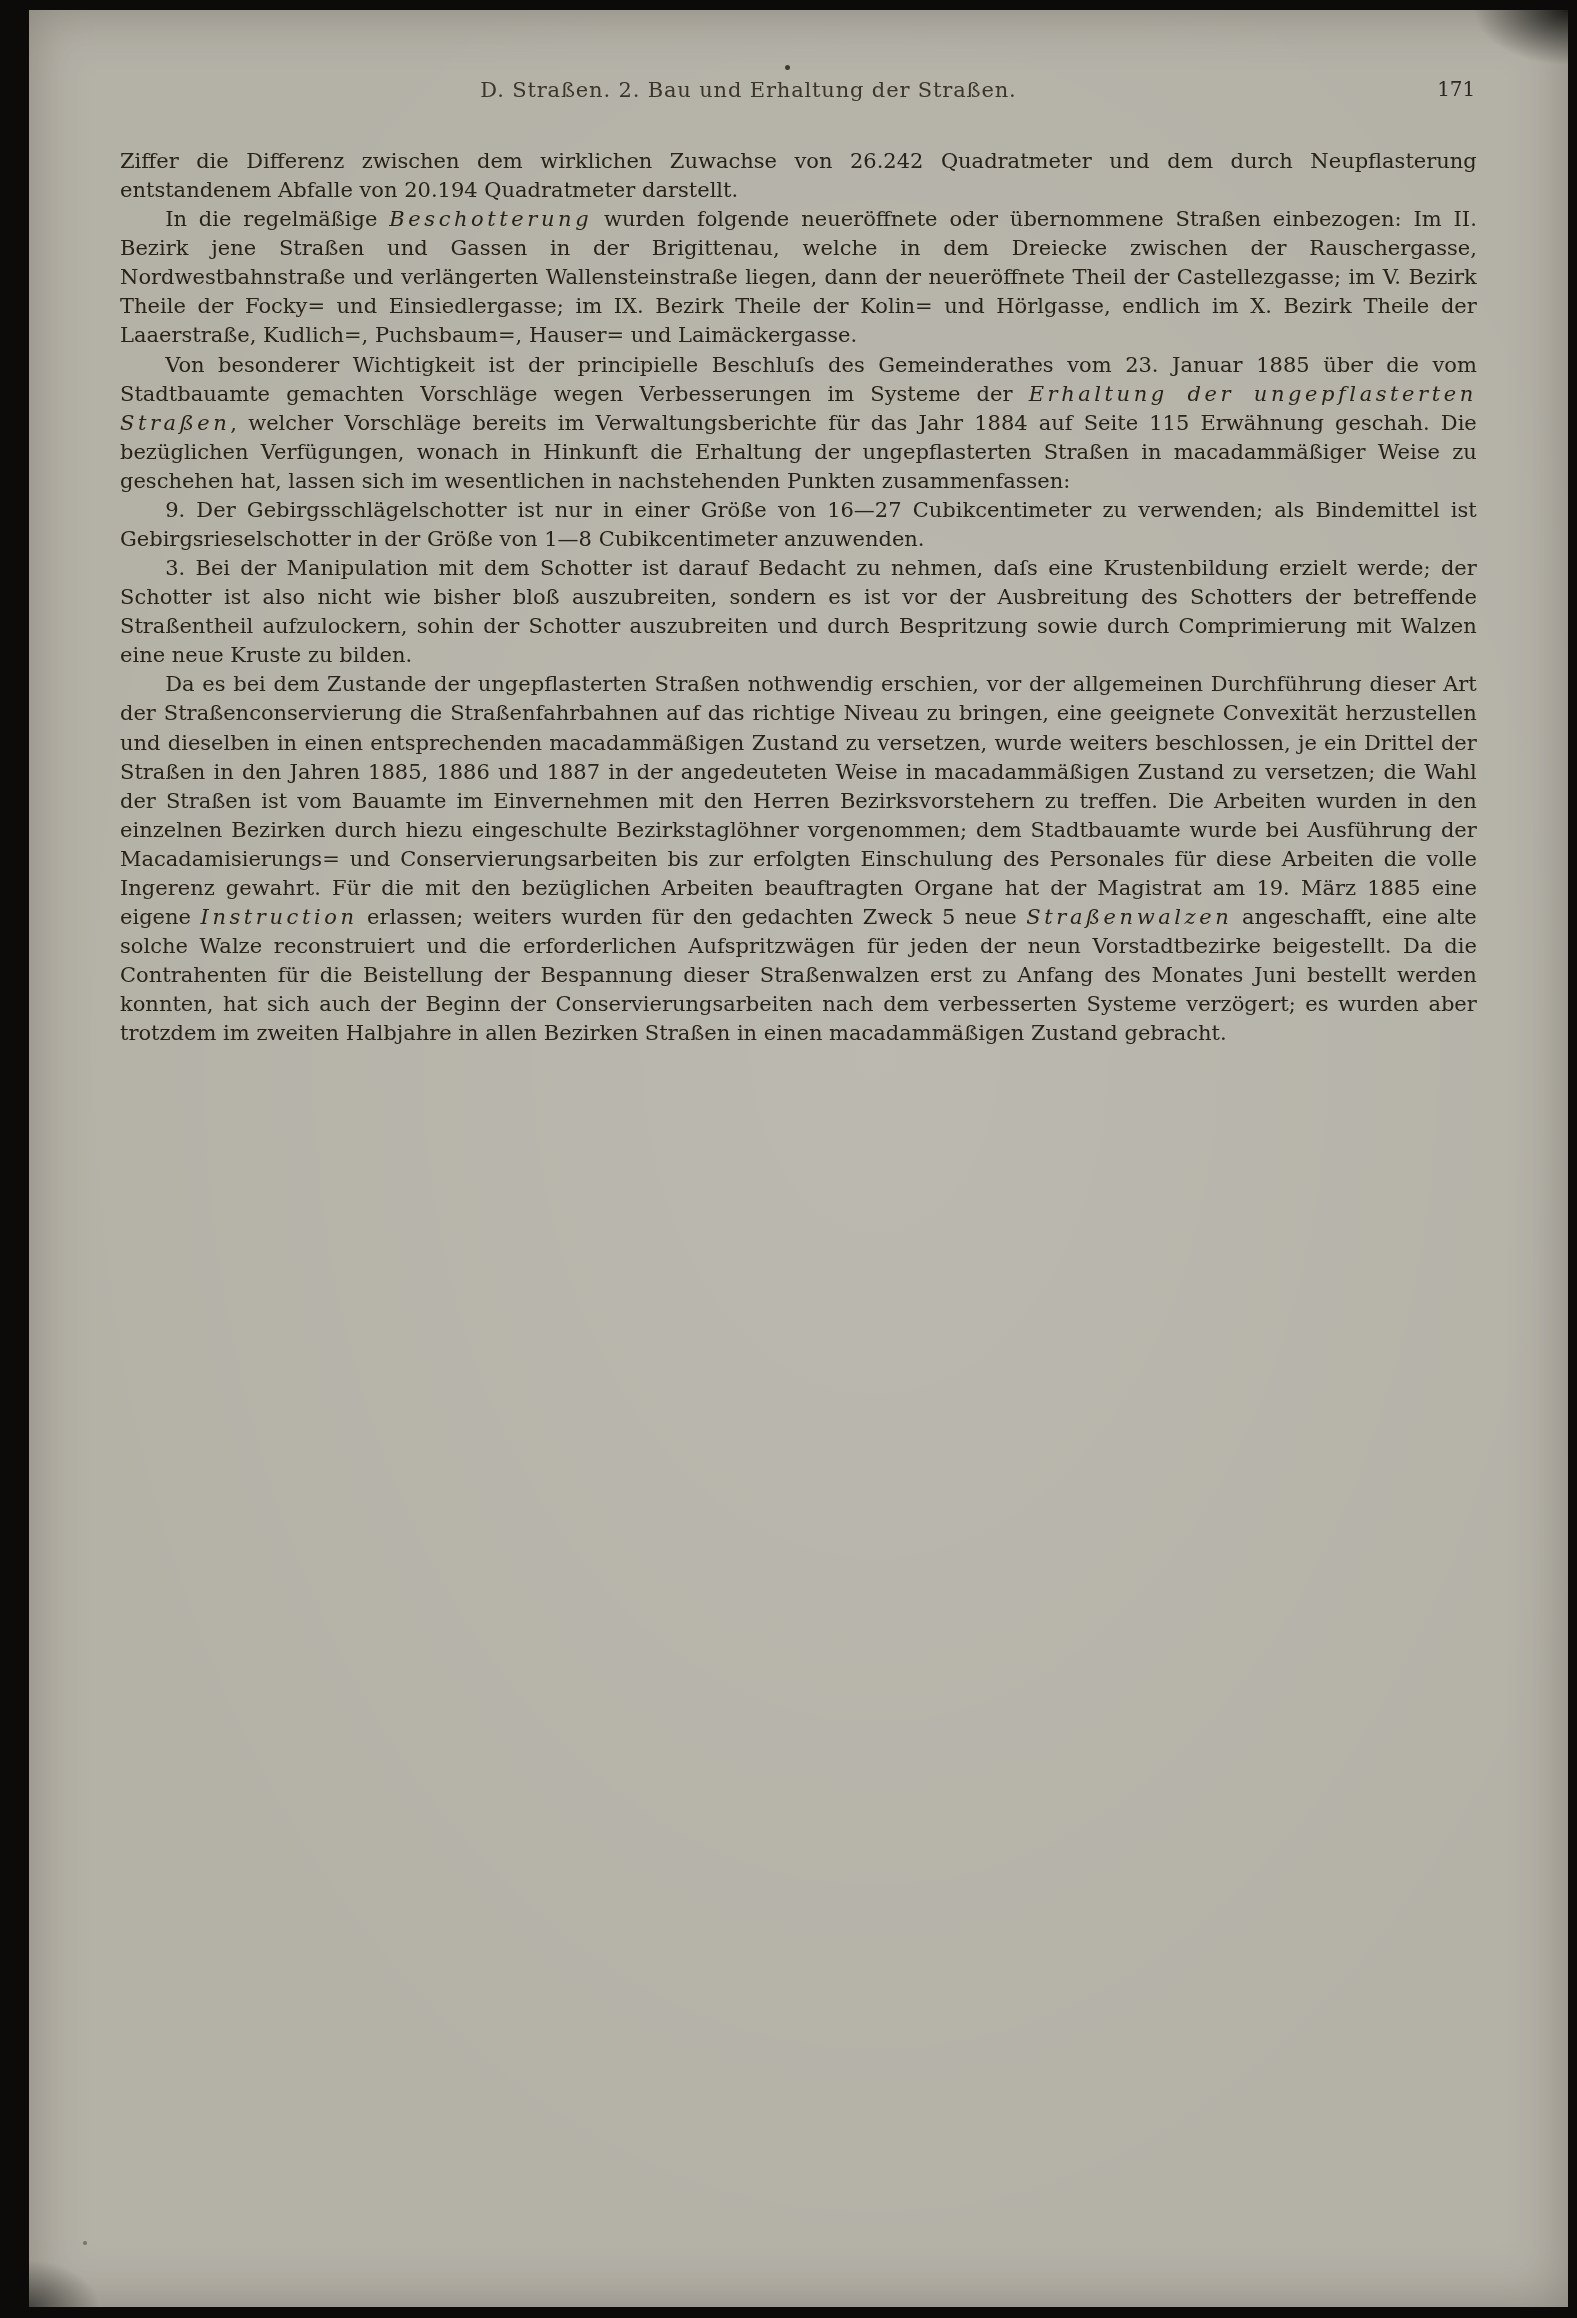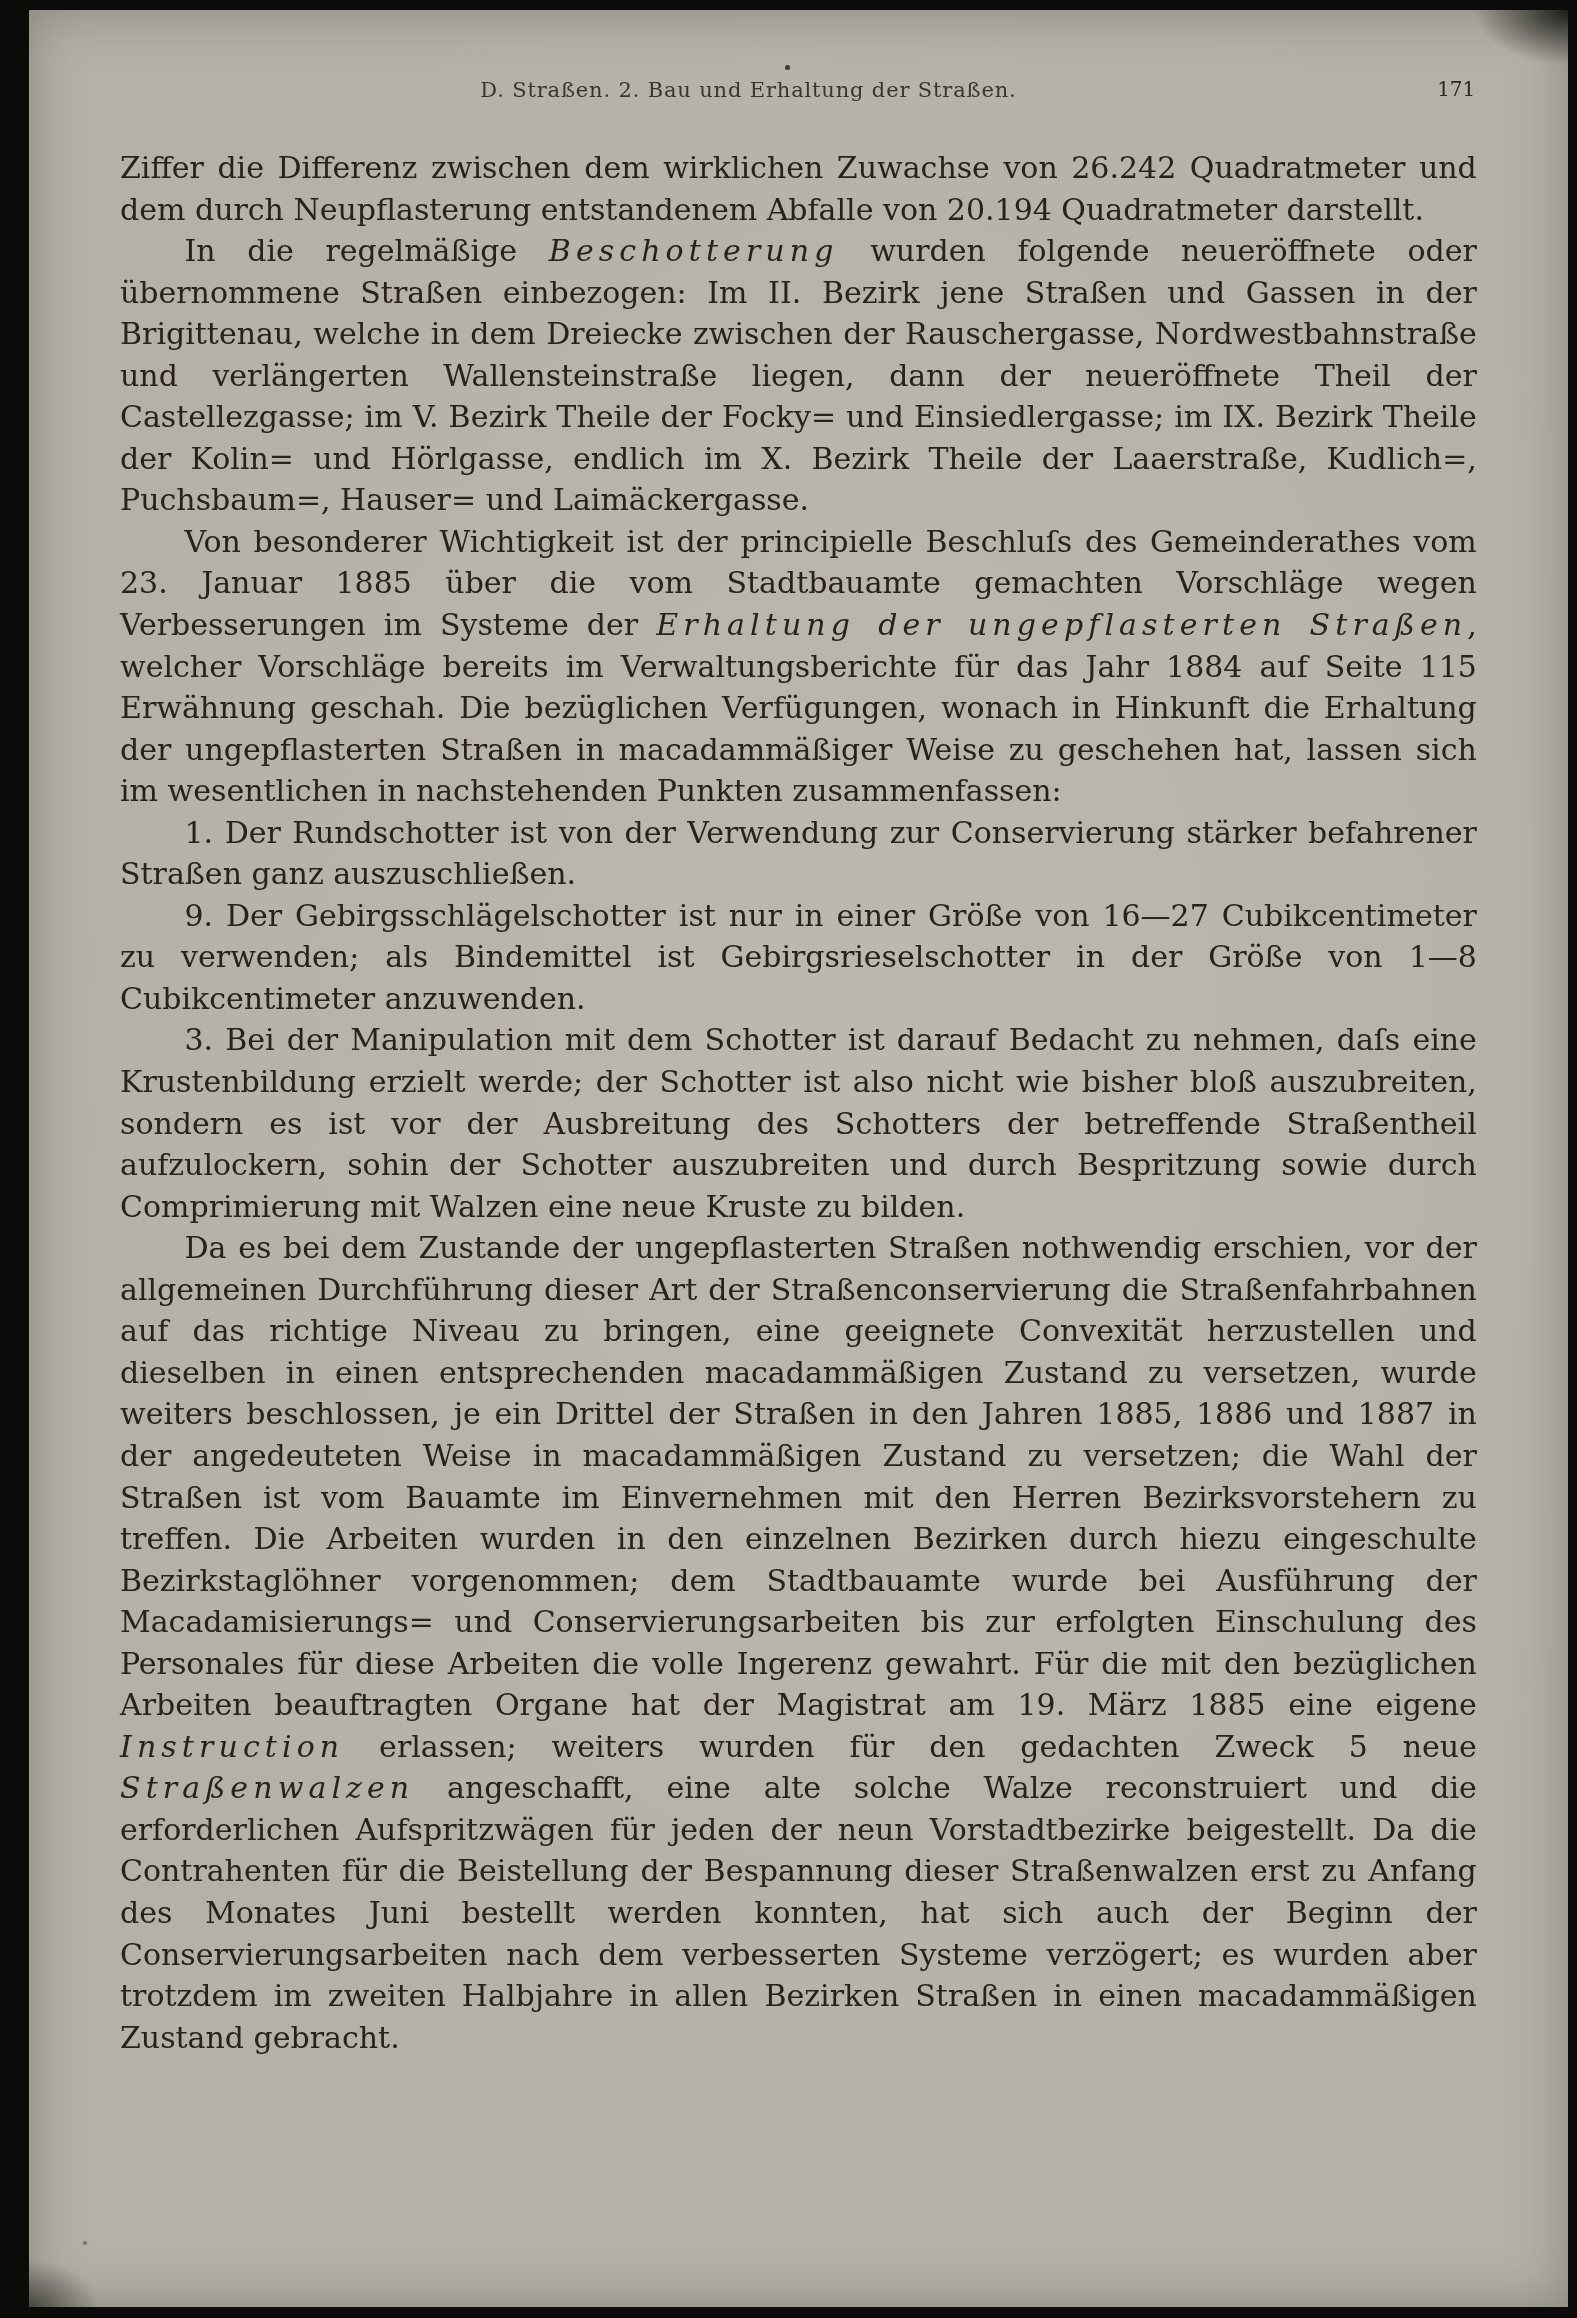--- a/index.html
+++ b/index.html
@@ -64,21 +64,21 @@
   }
   .page-number {
     position: absolute;
     right: 1.5px;
     top: -1.5px;
     font-size: 20px;
     color: #2c2720;
   }
   .text-block {
     margin-top: 35px;
-    font-size: 30px;
+    font-size: 21px;
     line-height: 1.385;
     color: #282219;
     text-align: justify;
     text-justify: inter-word;
   }
   p.para {
     margin: 0;
     padding: 0;
   }
   p.para.indent {
@@ -107,21 +107,20 @@
     <div class="content">
       <div class="running-header">
         <div class="running-title">D. Straßen. 2. Bau und Erhaltung der Straßen.</div>
         <div class="page-number">171</div>
       </div>
       <div class="text-block">
 
       <p class="para"><span>Ziffer die Differenz zwischen dem wirklichen Zuwachse von 26.242 Quadratmeter und dem durch Neupflasterung entstandenem Abfalle von 20.194 Quadratmeter darstellt.</span></p>
           <p class="para indent"><span>In die regelmäßige </span><span class="spaced">Beschotterung</span><span> wurden folgende neueröffnete oder übernommene Straßen einbezogen: Im II. Bezirk jene Straßen und Gassen in der Brigittenau, welche in dem Dreiecke zwischen der Rauschergasse, Nordwestbahnstraße und verlängerten Wallensteinstraße liegen, dann der neueröffnete Theil der Castellezgasse; im V. Bezirk Theile der Focky= und Einsiedlergasse; im IX. Bezirk Theile der Kolin= und Hörlgasse, endlich im X. Bezirk Theile der Laaerstraße, Kudlich=, Puchsbaum=, Hauser= und Laimäckergasse.</span></p>
           <p class="para indent"><span>Von besonderer Wichtigkeit ist der principielle Beschluſs des Gemeinderathes vom 23. Januar 1885 über die vom Stadtbauamte gemachten Vorschläge wegen Verbesserungen im Systeme der </span><span class="spaced">Erhaltung der ungepflasterten Straßen</span><span>, welcher Vorschläge bereits im Verwaltungsberichte für das Jahr 1884 auf Seite 115 Erwähnung geschah. Die bezüglichen Verfügungen, wonach in Hinkunft die Erhaltung der ungepflasterten Straßen in macadammäßiger Weise zu geschehen hat, lassen sich im wesentlichen in nachstehenden Punkten zusammenfassen:</span></p>
-          <p class="para indent"><span>1. Der Rundschotter ist von der Verwendung zur Conservierung stärker befahrener Straßen ganz auszuschließen.</span></p>
           <p class="para indent"><span>9. Der Gebirgsschlägelschotter ist nur in einer Größe von 16—27 Cubikcentimeter zu verwenden; als Bindemittel ist Gebirgsrieselschotter in der Größe von 1—8 Cubikcentimeter anzuwenden.</span></p>
           <p class="para indent"><span>3. Bei der Manipulation mit dem Schotter ist darauf Bedacht zu nehmen, daſs eine Krustenbildung erzielt werde; der Schotter ist also nicht wie bisher bloß auszubreiten, sondern es ist vor der Ausbreitung des Schotters der betreffende Straßentheil aufzulockern, sohin der Schotter auszubreiten und durch Bespritzung sowie durch Comprimierung mit Walzen eine neue Kruste zu bilden.</span></p>
           <p class="para indent"><span>Da es bei dem Zustande der ungepflasterten Straßen nothwendig erschien, vor der allgemeinen Durchführung dieser Art der Straßenconservierung die Straßenfahrbahnen auf das richtige Niveau zu bringen, eine geeignete Convexität herzustellen und dieselben in einen entsprechenden macadammäßigen Zustand zu versetzen, wurde weiters beschlossen, je ein Drittel der Straßen in den Jahren 1885, 1886 und 1887 in der angedeuteten Weise in macadammäßigen Zustand zu versetzen; die Wahl der Straßen ist vom Bauamte im Einvernehmen mit den Herren Bezirksvorstehern zu treffen. Die Arbeiten wurden in den einzelnen Bezirken durch hiezu eingeschulte Bezirkstaglöhner vorgenommen; dem Stadtbauamte wurde bei Ausführung der Macadamisierungs= und Conservierungsarbeiten bis zur erfolgten Einschulung des Personales für diese Arbeiten die volle Ingerenz gewahrt. Für die mit den bezüglichen Arbeiten beauftragten Organe hat der Magistrat am 19. März 1885 eine eigene </span><span class="spaced">Instruction</span><span> erlassen; weiters wurden für den gedachten Zweck 5 neue </span><span class="spaced">Straßenwalzen</span><span> angeschafft, eine alte solche Walze reconstruiert und die erforderlichen Aufspritzwägen für jeden der neun Vorstadtbezirke beigestellt. Da die Contrahenten für die Beistellung der Bespannung dieser Straßenwalzen erst zu Anfang des Monates Juni bestellt werden konnten, hat sich auch der Beginn der Conservierungsarbeiten nach dem verbesserten Systeme verzögert; es wurden aber trotzdem im zweiten Halbjahre in allen Bezirken Straßen in einen macadammäßigen Zustand gebracht.</span></p>
         </div>
     </div>
   </div>
 </div>
 
 
 </body></html>

